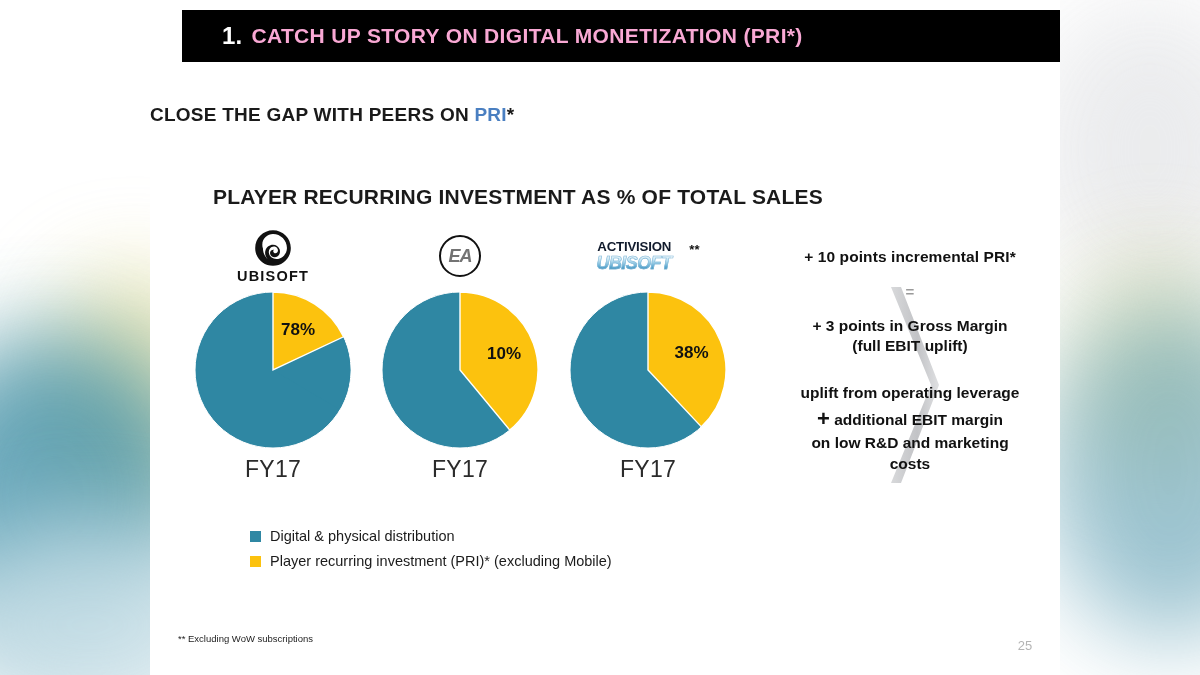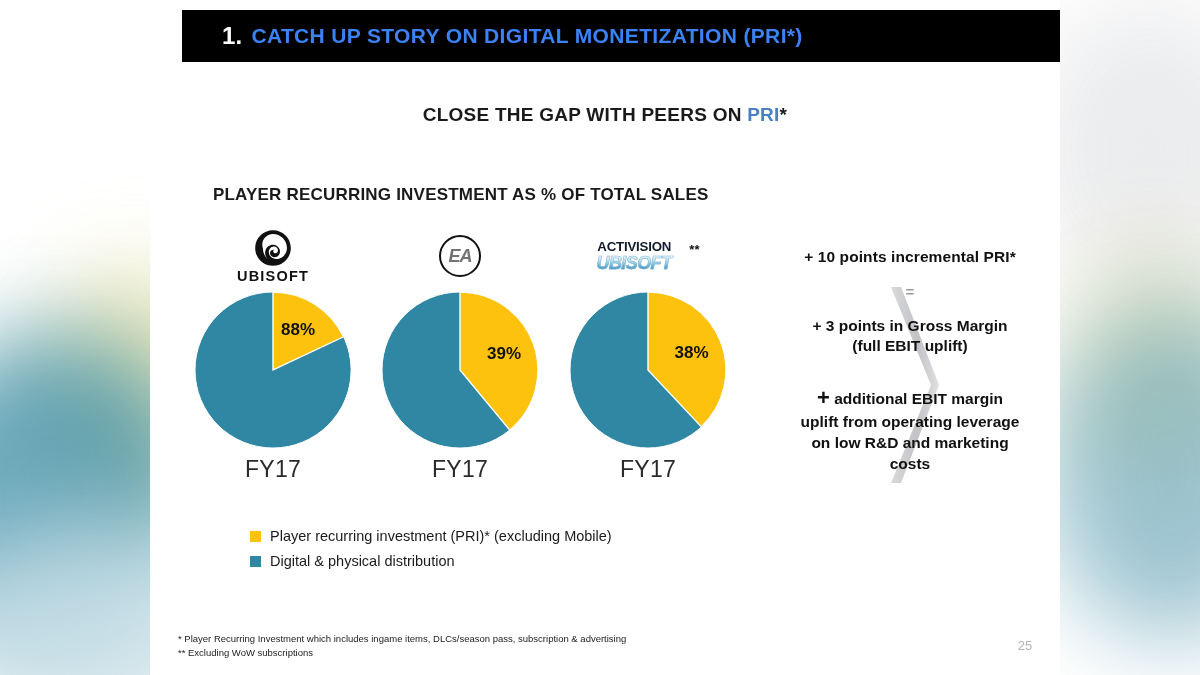--- a/index.html
+++ b/index.html
@@ -35,37 +35,37 @@
   
   .header-bar{
     position:absolute; left:32px; top:10px; width:878px; height:52px;
     background:#000000; display:flex; align-items:center;
   }
   .header-num{
     color:#ffffff; font-size:24px; font-weight:bold; letter-spacing:.2px;
     margin-left:40px; margin-right:9px; line-height:1;
   }
   .header-title{
-    color:#3b82f6; font-size:21px; font-weight:bold; letter-spacing:.35px;
+    color:#f9a8d4; font-size:21px; font-weight:bold; letter-spacing:.35px;
     line-height:1; padding-bottom:1px;
   }
 
   
   .subtitle{
     position:absolute; left:0; top:104px; width:910px;
-    text-align:center; font-size:19px; font-weight:bold; color:#1a1a1a;
+    text-align:left; font-size:19px; font-weight:bold; color:#1a1a1a;
     letter-spacing:.25px;
   }
   .subtitle .pri{ color:#4a7fc1; }
   .subtitle .ast{ color:#1a1a1a; }
 
   
   .section-title{
     position:absolute; left:63px; top:185px;
-    font-size:17px; font-weight:bold; color:#1a1a1a; letter-spacing:.2px;
+    font-size:21px; font-weight:bold; color:#1a1a1a; letter-spacing:.2px;
   }
 
   
   .charts{ position:absolute; left:28px; top:228px; width:560px; height:270px; }
   .chart-col{ position:absolute; top:0; width:190px; text-align:center; }
   .chart-col.c0{ left:0px; }
   .chart-col.c1{ left:187px; }
   .chart-col.c2{ left:375px; }
 
   .logo-box{ height:56px; display:flex; align-items:center; justify-content:center; }
@@ -175,39 +175,39 @@
           <div class="ubi-name">UBISOFT</div>
         </div>
       </div>
       <div class="pie-wrap">
         <div class="pie">
           <svg width="160" height="160" viewBox="0 0 160 160">
             <circle cx="80" cy="80" r="78" fill="#2F87A3" stroke="#ffffff" stroke-width="1"></circle>
             <path d="M80 80 L80 2 A78 78 0 0 1 146.6 119.4 Z" fill="#2F87A3"></path>
             <path id="slice-ubi" fill="#FCC20E" stroke="#ffffff" stroke-width="1.4" d="M 80 80 L 80 2 A 78 78 0 0 1 150.5765100923495 46.78921525792433 Z"></path>
           </svg>
-          <div class="pie-label" id="lbl-ubi" style="left: 105.077px; top: 40.4855px;">88%</div>
+          <div class="pie-label" id="lbl-ubi" style="left: 105.077px; top: 40.4855px;">78%</div>
         </div>
       </div>
       <div class="fy">FY17</div>
     </div>
 
     <div class="chart-col c1">
       <div class="logo-box">
         <div class="ea-circle">
           <span class="ea-text">EA</span>
         </div>
       </div>
       <div class="pie-wrap">
         <div class="pie">
           <svg width="160" height="160" viewBox="0 0 160 160">
             <circle cx="80" cy="80" r="78" fill="#2F87A3" stroke="#ffffff" stroke-width="1"></circle>
             <path id="slice-ea" fill="#FCC20E" stroke="#ffffff" stroke-width="1.4" d="M 80 80 L 80 2 A 78 78 0 0 1 129.71907120039782 140.10003293651155 Z"></path>
           </svg>
-          <div class="pie-label" id="lbl-ea" style="left: 124.033px; top: 64.1471px;">39%</div>
+          <div class="pie-label" id="lbl-ea" style="left: 124.033px; top: 64.1471px;">10%</div>
         </div>
       </div>
       <div class="fy">FY17</div>
     </div>
 
     <div class="chart-col c2">
       <div class="logo-box">
         <div class="abk">
           <div class="abk-stack">
             <div class="abk-top">ACTIVISION</div>
@@ -241,37 +241,36 @@
   </svg>
 
   <div class="callouts">
     <div class="co-line1">+ 10 points incremental PRI*</div>
     <div class="co-eq">=</div>
     <div class="co-line2">
       <div>+ 3 points in Gross Margin</div>
       <div>(full EBIT uplift)</div>
     </div>
     <div class="co-block3">
+      <div>uplift from operating leverage</div>
       <div><span class="co-plus">+</span><span> additional EBIT margin</span></div>
-      <div>uplift from operating leverage</div>
       <div>on low R&amp;D and marketing</div>
       <div>costs</div>
     </div>
   </div>
 
   <div class="legend">
+    <div class="legend-row">
+      <span class="legend-swatch" style="background:#2F87A3"></span>
+      <span class="legend-text">Digital &amp; physical distribution</span>
+    </div>
     <div class="legend-row">
       <span class="legend-swatch" style="background:#FCC20E"></span>
       <span class="legend-text">Player recurring investment (PRI)* (excluding Mobile)</span>
     </div>
-    <div class="legend-row">
-      <span class="legend-swatch" style="background:#2F87A3"></span>
-      <span class="legend-text">Digital &amp; physical distribution</span>
-    </div>
   </div>
 
   <div class="footnotes">
-    <div class="fn">* Player Recurring Investment which includes ingame items, DLCs/season pass, subscription &amp; advertising</div>
     <div class="fn">** Excluding WoW subscriptions</div>
   </div>
 
   <div class="page-num">25</div>
 </div>
 
 </body></html>

